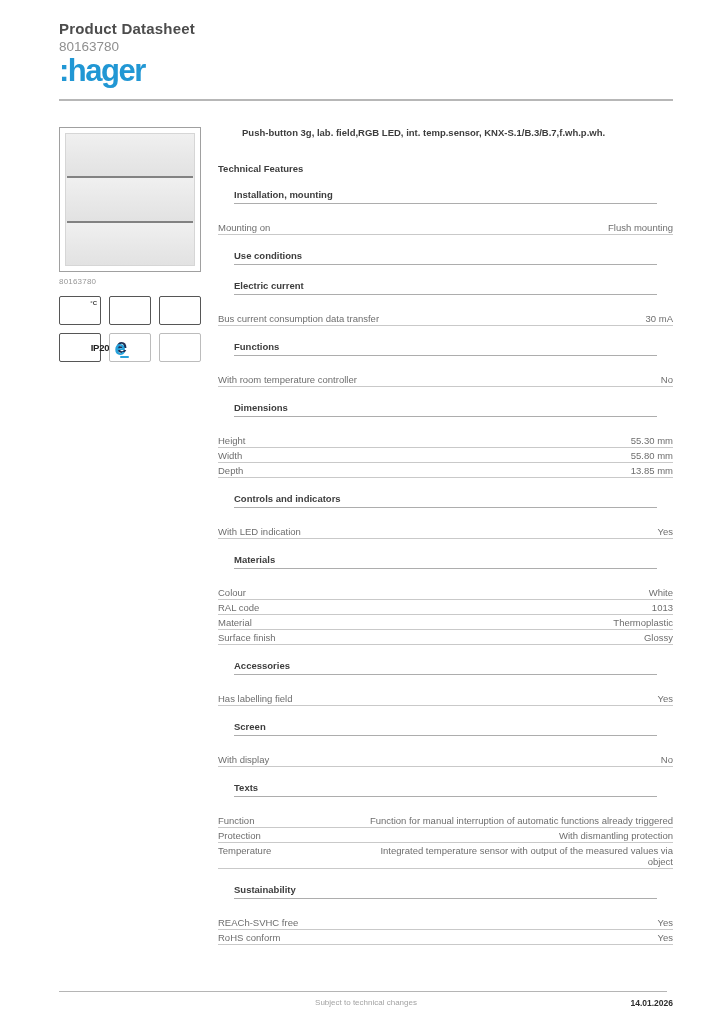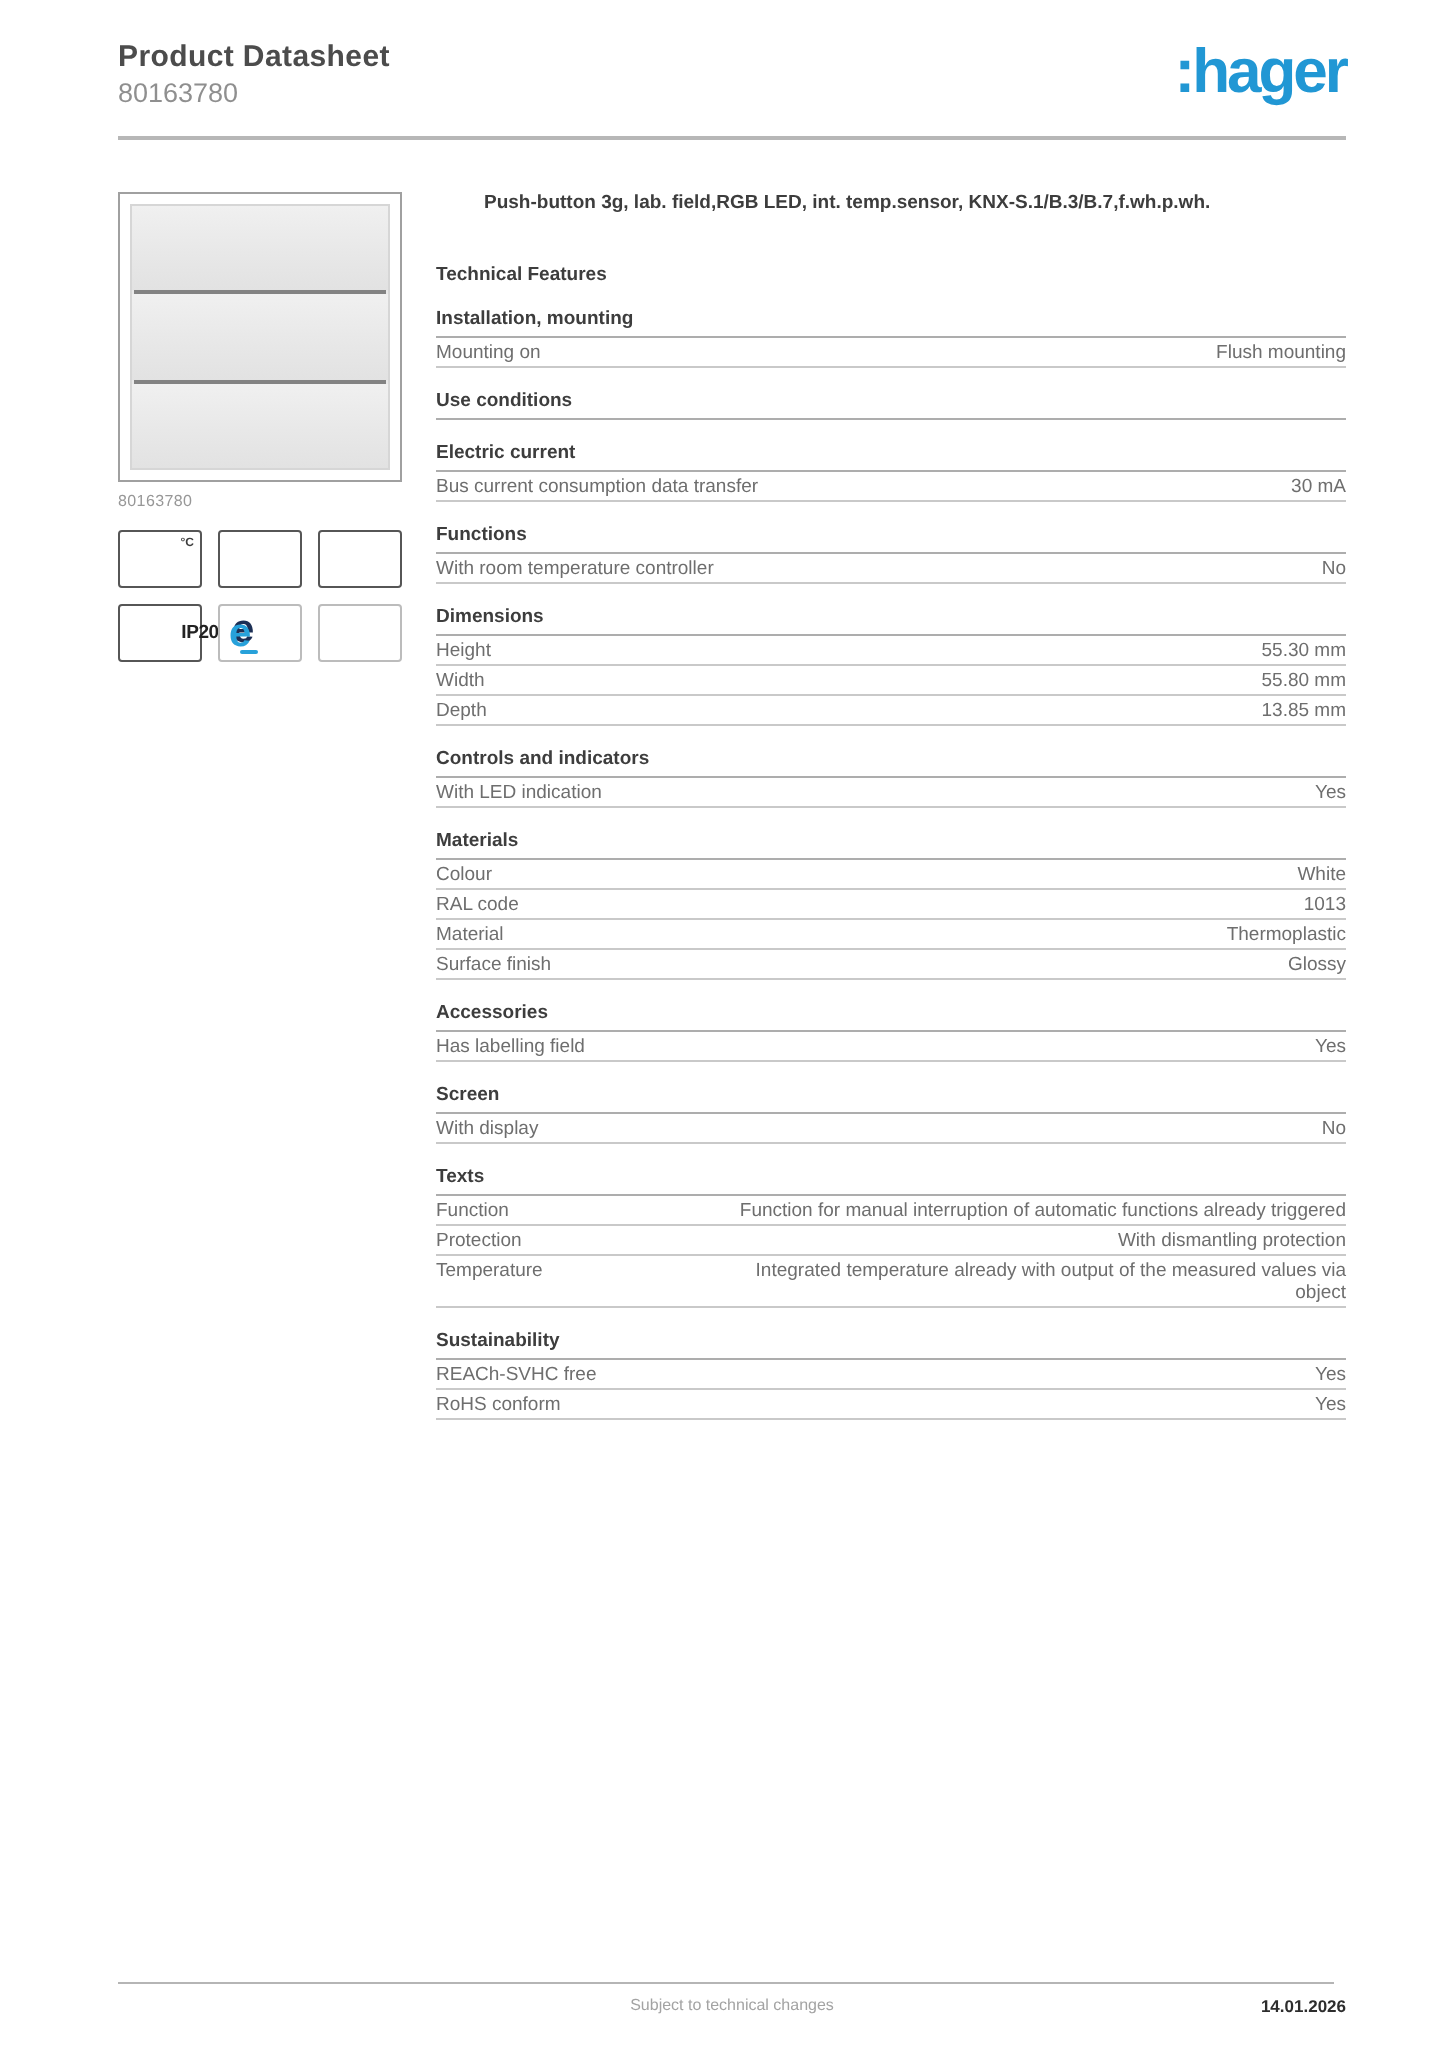--- a/index.html
+++ b/index.html
@@ -1,20 +1,20 @@
 <!DOCTYPE html>
 <html><head>
 <meta charset="utf-8">
 <style>
   html,body{margin:0;padding:0;background:#ffffff;}
   body{font-family:"Liberation Sans", sans-serif; -webkit-font-smoothing:antialiased;}
   .page{position:relative;width:724px;height:1024px;background:#fff;overflow:hidden;margin:0 auto;}
 
   
-  .header{display:flex;justify-content:space-between;align-items:flex-start;padding:20px 51px 0 59px;}
+  .header{display:flex;justify-content:space-between;align-items:flex-start;padding:20px 51px 0 59px;flex-direction:column;}
   .doc-title{font-size:15px;font-weight:bold;color:#4c4c4c;line-height:18px;letter-spacing:.2px;}
   .doc-number{font-size:13.5px;color:#8f8f8f;line-height:16px;margin-top:1px;}
   .logo{font-size:31px;font-weight:bold;color:#2197d4;letter-spacing:-1.5px;line-height:30px;margin-top:1px;}
   .head-rule{margin:13px 51px 0 59px;border-top:2px solid #b7b7b7;}
 
   
   .main{display:flex;align-items:flex-start;margin:26px 51px 0 59px;}
 
   
   .left-col{width:142px;flex:none;}
@@ -31,21 +31,21 @@
   .degc{position:absolute;top:3px;right:3px;font-size:6px;color:#3c3c3c;font-weight:bold;}
   .e-back{position:absolute;left:6px;top:0px;font-size:20px;font-weight:bold;color:#1c2f55;line-height:24px;}
   .e-front{position:absolute;left:4.5px;top:1.5px;font-size:20px;font-weight:bold;color:#27a1da;line-height:24px;}
   .e-bar{position:absolute;left:10px;bottom:3px;width:9px;height:2.5px;background:#27a1da;border-radius:1px;}
 
   
   .specs{flex:1;margin-left:17px;min-width:0;}
   .product-title{font-size:9.5px;font-weight:bold;color:#3d3d3d;line-height:11px;padding-left:24px;}
   .tf-heading{font-size:9.5px;font-weight:bold;color:#3d3d3d;line-height:11px;margin-top:25px;}
   .spec-section{margin-top:12px;}
-  .section-title{font-size:9.5px;font-weight:bold;color:#3d3d3d;margin:0;padding:0 0 3px 0;border-bottom:1px solid #adadad;line-height:10px;}
+  .section-title{font-size:9.5px;font-weight:bold;color:#3d3d3d;margin:16px;padding:0 0 3px 0;border-bottom:1px solid #adadad;line-height:10px;}
   .spec-row{display:flex;justify-content:space-between;align-items:flex-start;
             padding:1.5px 0;border-bottom:1px solid #c9c9c9;
             font-size:9.5px;color:#6e6e6e;line-height:11px;gap:28px;}
   .spec-label{flex:none;max-width:45%;}
   .spec-value{text-align:right;max-width:310px;margin-left:auto;}
 
   
   .footer{position:absolute;left:59px;right:51px;top:991px;}
   .foot-rule{border-top:1px solid #b5b5b5;margin-right:6px;}
   .foot-row{position:relative;margin-top:6px;height:12px;}
@@ -261,21 +261,21 @@
     <span class="spec-value">Function for manual interruption of automatic functions already triggered</span>
   </div>
 
   <div class="spec-row">
     <span class="spec-label">Protection</span>
     <span class="spec-value">With dismantling protection</span>
   </div>
 
   <div class="spec-row">
     <span class="spec-label">Temperature</span>
-    <span class="spec-value">Integrated temperature already with output of the measured values via object</span>
+    <span class="spec-value">Integrated temperature sensor with output of the measured values via object</span>
   </div>
 </div>
   </section>
 
   <section class="spec-section">
     <h3 class="section-title">Sustainability</h3>
     <div class="rows">
   <div class="spec-row">
     <span class="spec-label">REACh-SVHC free</span>
     <span class="spec-value">Yes</span>

